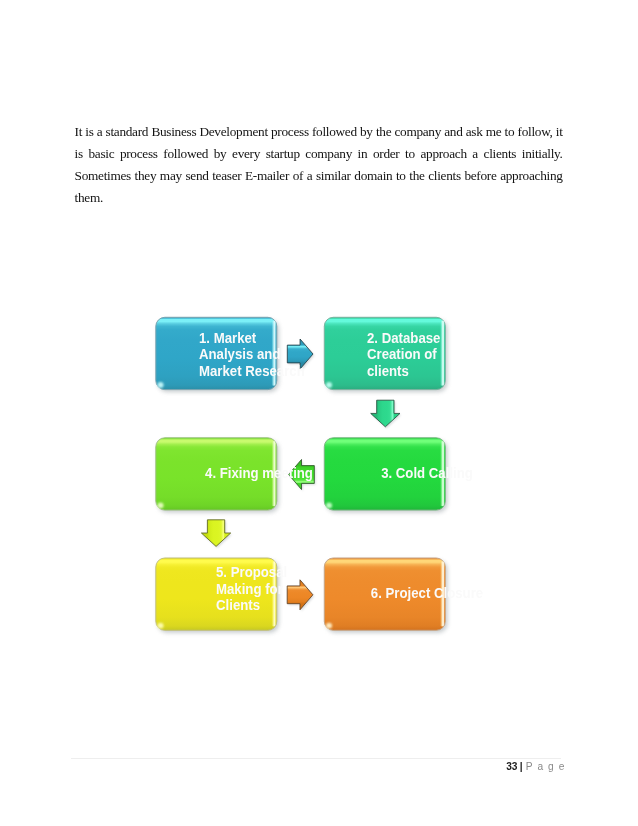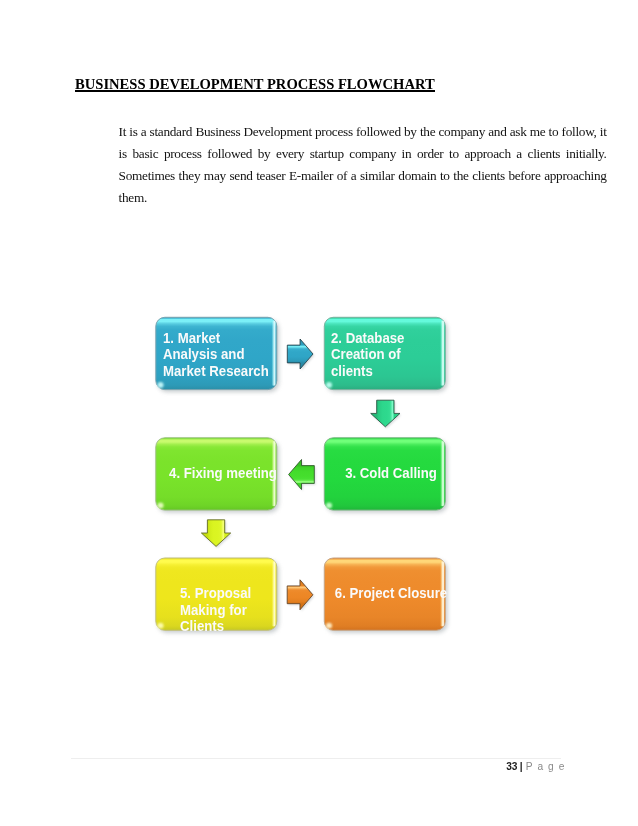--- a/index.html
+++ b/index.html
@@ -5,43 +5,42 @@
   html,body{margin:0;padding:0;}
   body{width:638px;height:826px;background:#ffffff;font-family:"Liberation Serif",serif;overflow:hidden;}
   .page{position:relative;width:638px;height:826px;background:#fff;}
 
   .title{position:absolute;left:75px;top:76.3px;font-family:"Liberation Serif",serif;font-weight:bold;font-size:14.6px;
          color:#000;white-space:nowrap;letter-spacing:0px;}
   .title u{text-decoration:none;position:relative;}
   .title u::after{content:"";position:absolute;left:0;right:0;top:14.2px;height:1.5px;background:#000;}
 
   .para{position:absolute;left:74.6px;top:121.4px;width:488px;font-size:13.3px;line-height:21.7px;
-        letter-spacing:-0.3px;text-align:justify;color:#131313;margin-left:44px;}
+        letter-spacing:-0.3px;text-align:justify;color:#131313;}
 
   .footline{position:absolute;left:71.3px;top:758.2px;width:489.4px;height:1px;background:#eeeeee;}
   .footer{position:absolute;left:506.2px;top:761px;font-family:"Liberation Sans",sans-serif;font-size:10.2px;color:#3a3a3a;white-space:nowrap;}
   .footer .pn{font-weight:bold;color:#1c1c1c;}
   .footer .sep{font-weight:bold;color:#1c1c1c;padding:0 2.2px;}
   .footer .pl{letter-spacing:1.1px;color:#8a8a8a;padding-left:1px;}
 
   
   .chart{position:absolute;left:0;top:0;width:638px;height:826px;}
   .fbox{position:absolute;box-sizing:border-box;display:flex;align-items:center;
-        font-family:"Liberation Sans",sans-serif;font-weight:bold;font-size:14.6px;line-height:16.35px;color:#fafafa;}
+        font-family:"Liberation Sans",sans-serif;font-weight:bold;font-size:14.6px;line-height:16.35px;color:#fafafa;margin-left:36px;}
   .fbox .txt{width:120px;flex:0 0 auto;box-sizing:border-box;transform:scaleX(0.905);transform-origin:0 50%;
              margin-left:6.9px;position:relative;top:1.2px;}
   .fbox.ctr{}
   .fbox.ctr .txt{width:134px;margin:0;text-align:center;transform-origin:50% 50%;top:-1.0px;}
   .arrowsvg{position:absolute;left:0;top:0;}
 </style>
 </head>
 <body>
 
 <div class="page">
-  <div class="title"><u>BUSINESS DEVELOPMENT PROCESS FLOWCHART</u></div>
   <div class="para">It is a standard Business Development process followed by the company and ask me to follow, it is basic process followed by every startup company in order to approach a clients initially. Sometimes they may send teaser E-mailer of a similar domain to the clients before approaching them.</div>
 
   <div class="chart">
     <svg class="arrowsvg" width="638" height="826" viewBox="0 0 638 826" xmlns="http://www.w3.org/2000/svg">
       <defs id="chart-defs">
         <filter id="softshadow" x="-30%" y="-30%" width="170%" height="170%">
           <feGaussianBlur stdDeviation="1.9"></feGaussianBlur>
         </filter>
         <filter id="arrowshadow" x="-40%" y="-40%" width="190%" height="190%">
           <feGaussianBlur stdDeviation="1.1"></feGaussianBlur>
@@ -283,21 +282,21 @@
         </div>
         <div class="fbox" style="left: 324.3px; top: 317.3px; width: 121px; height: 72.3px;">
           <div class="txt" style="text-align: left;">2.  Database Creation of clients</div>
         </div>
         <div class="fbox ctr" style="left: 324.3px; top: 437.8px; width: 127px; height: 72.3px;">
           <div class="txt" style="text-align: center;">3. Cold Calling</div>
         </div>
         <div class="fbox ctr" style="left: 155.8px; top: 437.8px; width: 121px; height: 72.3px;">
           <div class="txt" style="text-align: center;">4. Fixing meeting</div>
         </div>
-        <div class="fbox" style="left: 155.8px; top: 565px; width: 121px; height: 87px; padding-left: 17px;">
+        <div class="fbox" style="left: 155.8px; top: 544px; width: 121px; height: 87px; padding-left: 17px;">
           <div class="txt" style="text-align: left;">5. Proposal Making for Clients</div>
         </div>
         <div class="fbox ctr" style="left: 324.3px; top: 558px; width: 121px; height: 72.3px; border-radius: 23px;">
           <div class="txt" style="text-align: center;">6. Project Closure</div>
         </div>
       </div>
   </div>
 
   <div class="footline"></div>
   <div class="footer"><span class="pn">33</span><span class="sep">|</span><span class="pl">P a g e</span></div>

